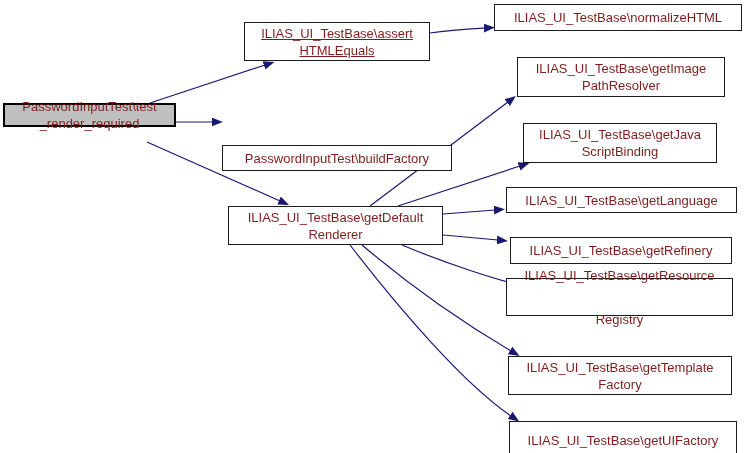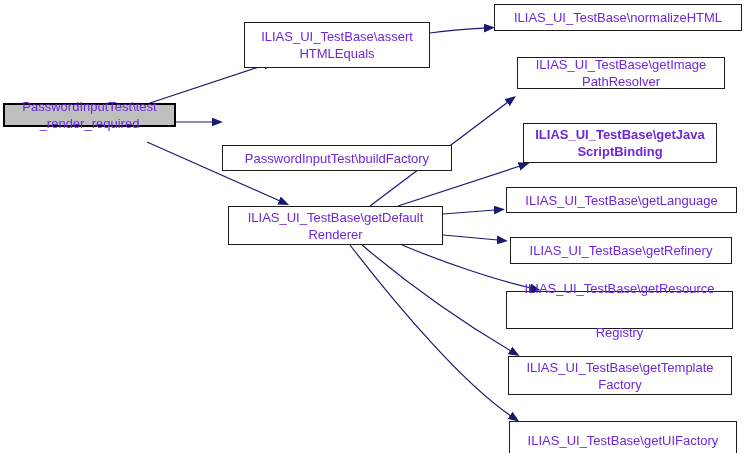--- a/index.html
+++ b/index.html
@@ -2,21 +2,21 @@
 <html><head>
 <meta charset="utf-8">
 <style>
   html,body{margin:0;padding:0;background:#ffffff;}
   .stage{position:relative;width:749px;height:453px;background:#ffffff;overflow:hidden;
          font-family:"Liberation Sans",sans-serif;}
   svg.edges{position:absolute;left:0;top:0;width:749px;height:453px;}
   svg.edges path.edge{fill:none;stroke:#191970;stroke-width:1.2px;}
   .node{position:absolute;box-sizing:border-box;background:#ffffff;border:1px solid #1c1c1c;
         display:flex;flex-direction:column;align-items:center;justify-content:center;
-        font-size:13px;line-height:17px;color:#6d28d9;text-align:center;white-space:nowrap;
+        font-size:13px;line-height:17px;color:#7f1d1d;text-align:center;white-space:nowrap;
         cursor:pointer;}
   .node span{display:block;}
   .node.highlight{background:#bfbfbf;border:2px solid #000000;cursor:default;}
 </style>
 </head>
 <body>
 
 <div class="stage">
 
   <svg class="edges" viewBox="0 0 749 453">
@@ -36,57 +36,57 @@
     <path class="edge" d="M402,245 C445,263 496,280 531,288" marker-end="url(#arrow)"></path>
     <path class="edge" d="M362,245 C415,290 472,328 511,351" marker-end="url(#arrow)"></path>
     <path class="edge" d="M350,245 C400,310 464,384 511,416" marker-end="url(#arrow)"></path>
   </svg>
 
   <div class="node highlight" style="left:3px;top:103px;width:173px;height:24px;">
     <span>PasswordInputTest\test</span>
     <span>_render_required</span>
   </div>
 
-  <div class="node" style="left:244px;top:22px;width:186px;height:46px;">
+  <div class="node" style="left:244px;top:22px;width:186px;height:39px;text-decoration:underline;">
     <span>ILIAS_UI_TestBase\assert</span>
     <span>HTMLEquals</span>
   </div>
 
   <div class="node" style="left:222px;top:109px;width:230px;height:26px;margin-top:36px;">
     <span>PasswordInputTest\buildFactory</span>
   </div>
 
   <div class="node" style="left:228px;top:206px;width:215px;height:39px;text-align:center;">
     <span>ILIAS_UI_TestBase\getDefault</span>
     <span>Renderer</span>
   </div>
 
   <div class="node" style="left:494px;top:4px;width:248px;height:27px;">
     <span>ILIAS_UI_TestBase\normalizeHTML</span>
   </div>
 
-  <div class="node" style="left:517px;top:57px;width:208px;height:32px;">
+  <div class="node" style="left:517px;top:57px;width:208px;height:40px;">
     <span>ILIAS_UI_TestBase\getImage</span>
     <span>PathResolver</span>
   </div>
 
-  <div class="node" style="left:523px;top:123px;width:194px;height:40px;font-weight:bold;">
+  <div class="node" style="left:523px;top:123px;width:194px;height:40px;">
     <span>ILIAS_UI_TestBase\getJava</span>
     <span>ScriptBinding</span>
   </div>
 
   <div class="node" style="left:506px;top:187px;width:231px;height:26px;justify-content:center;">
     <span>ILIAS_UI_TestBase\getLanguage</span>
   </div>
 
   <div class="node" style="left:510px;top:237px;width:222px;height:27px;align-items:center;">
     <span>ILIAS_UI_TestBase\getRefinery</span>
   </div>
 
-  <div class="node" style="left:506px;top:291px;width:227px;height:38px;gap:27px;">
+  <div class="node" style="left:506px;top:278px;width:227px;height:38px;gap:27px;">
     <span>ILIAS_UI_TestBase\getResource</span>
     <span>Registry</span>
   </div>
 
   <div class="node" style="left:508px;top:356px;width:224px;height:39px;">
     <span>ILIAS_UI_TestBase\getTemplate</span>
     <span>Factory</span>
   </div>
 
   <div class="node" style="left:509px;top:421px;width:228px;height:38px;">

